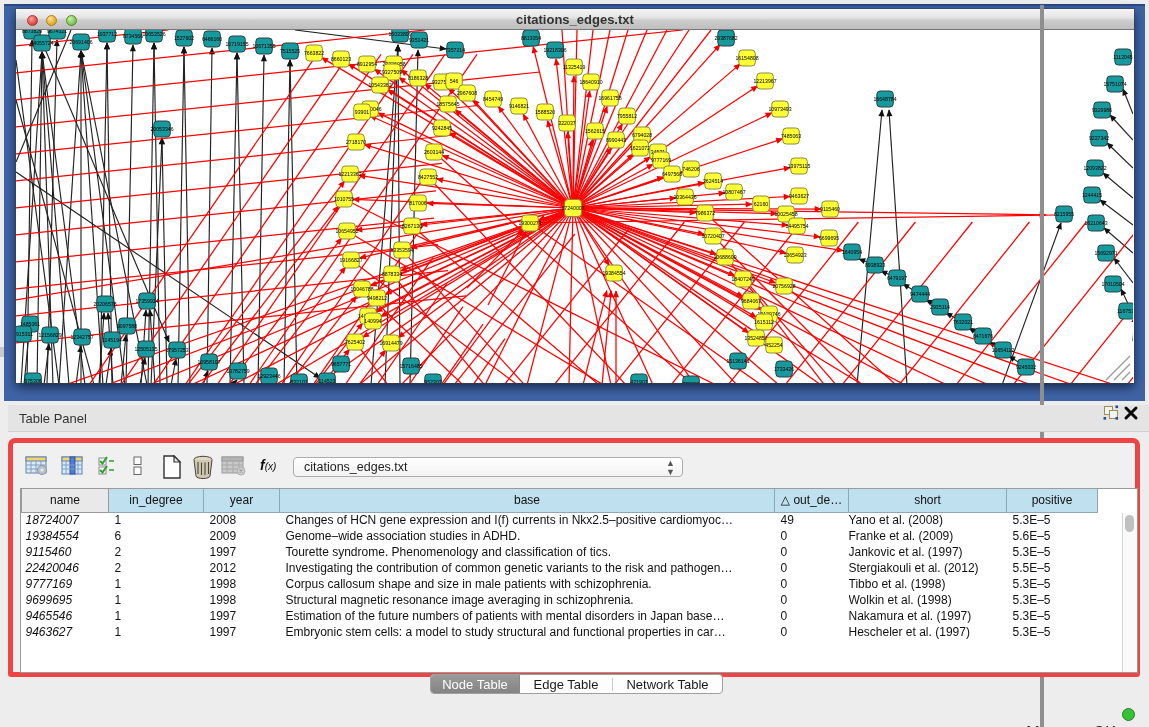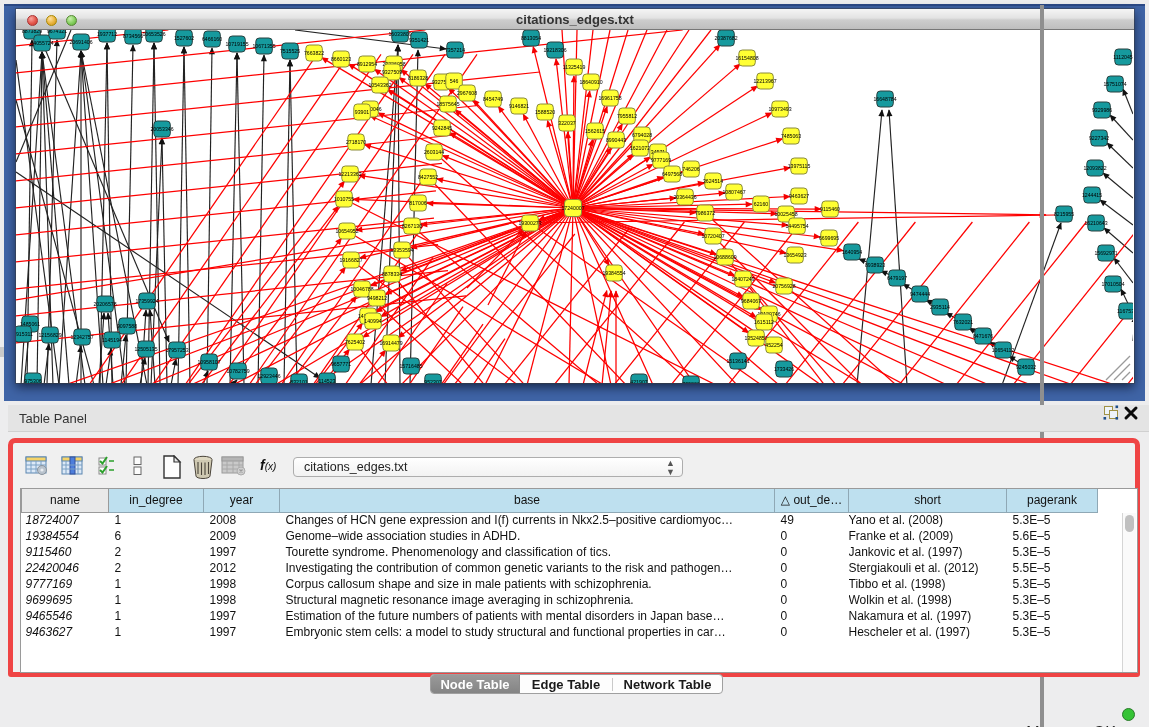--- a/index.html
+++ b/index.html
@@ -27,21 +27,21 @@
 table{border-collapse:collapse;table-layout:fixed;width:1076px;font-size:12px;color:#111;}
 th{height:23px;font-weight:normal;background:#bee0ef;border:1px solid #8fa8b5;border-top:none;font-size:12px;}
 th.c0{background:#e9e9e9;border-color:#9a9a9a;}
 td{height:16px;padding:0 0 0 6px;white-space:nowrap;overflow:hidden;}
 td.c0{padding-left:4px;font-style:italic;}
 col.c0{width:87px;}col.c1{width:95px;}col.c2{width:76px;}col.c3{width:495px;}col.c4{width:74px;}col.c5{width:158px;}col.c6{width:91px;}
 td.c5{padding-left:0;}
 #vscroll{position:absolute;right:1px;top:24px;width:14px;height:160px;background:#fafafa;border-left:1px solid #d5d5d5;}
 #vthumb{position:absolute;left:2px;top:2px;width:9px;height:17px;background:#c0c0c0;border-radius:5px;}
 
-#tabs{position:absolute;left:430px;top:269px;width:293px;height:20px;border:1px solid #9f9f9f;border-radius:4px;background:#fdfdfd;overflow:hidden;font-size:13px;font-weight:bold;}
+#tabs{position:absolute;left:430px;top:269px;width:293px;height:20px;border:1px solid #9f9f9f;border-radius:4px;background:#fdfdfd;overflow:hidden;font-size:13px;}
 #tabs div{float:left;height:100%;line-height:19px;text-align:center;color:#1a1a1a;}
 #tabs .sel{background:linear-gradient(#9a9a9a,#848484);color:#fff;border-right:1px solid #8a8a8a;}
 #tabs .sep{width:1px;background:#c9c9c9;height:70%;margin-top:3px;}
 #mem{position:absolute;right:27px;top:304px;font-size:16px;color:#222;margin-top:15px;}
 #memdot{position:absolute;right:8px;top:303px;width:13px;height:13px;border-radius:50%;background:#35c335;border:1px solid #2a7a2a;}
 .icon{position:absolute;top:12px;}
 #fx{font-size:14px;font-style:italic;color:#111;}
 #tpicons{position:absolute;right:12px;top:0px;}
 </style></head><body>
 <div id="app">
@@ -677,21 +677,21 @@
               <col class="c6">
             </colgroup>
     <tbody>
               <tr>
                 <th class="c0">name</th>
                 <th class="c1">in_degree</th>
                 <th class="c2">year</th>
                 <th class="c3">base</th>
                 <th class="c4">△ out_de…</th>
                 <th class="c5">short</th>
-                <th class="c6">pagerank</th>
+                <th class="c6">positive</th>
               </tr>
     <tr>
                 <td class="c0">18724007</td>
                 <td class="c1">1</td>
                 <td class="c2">2008</td>
                 <td class="c3">Changes of HCN gene expression and I(f) currents in Nkx2.5–positive cardiomyoc…</td>
                 <td class="c4">49</td>
                 <td class="c5">Yano et al. (2008)</td>
                 <td class="c6">5.3E–5</td>
               </tr>

